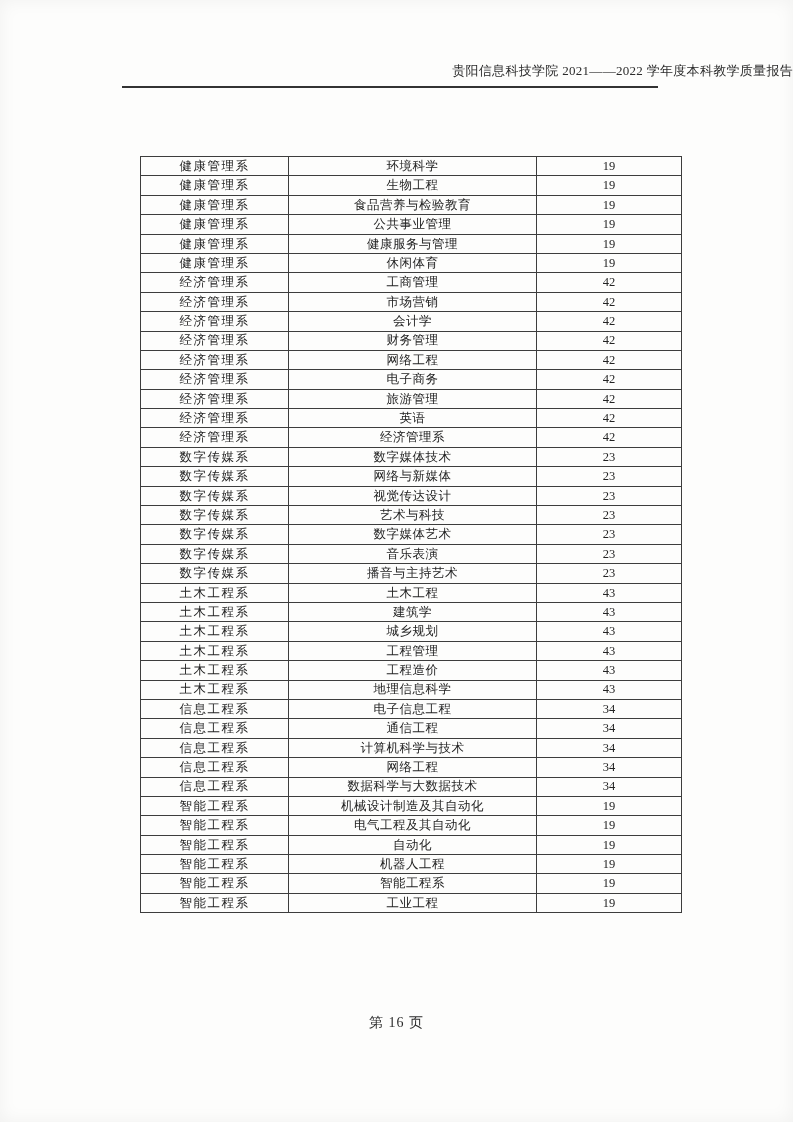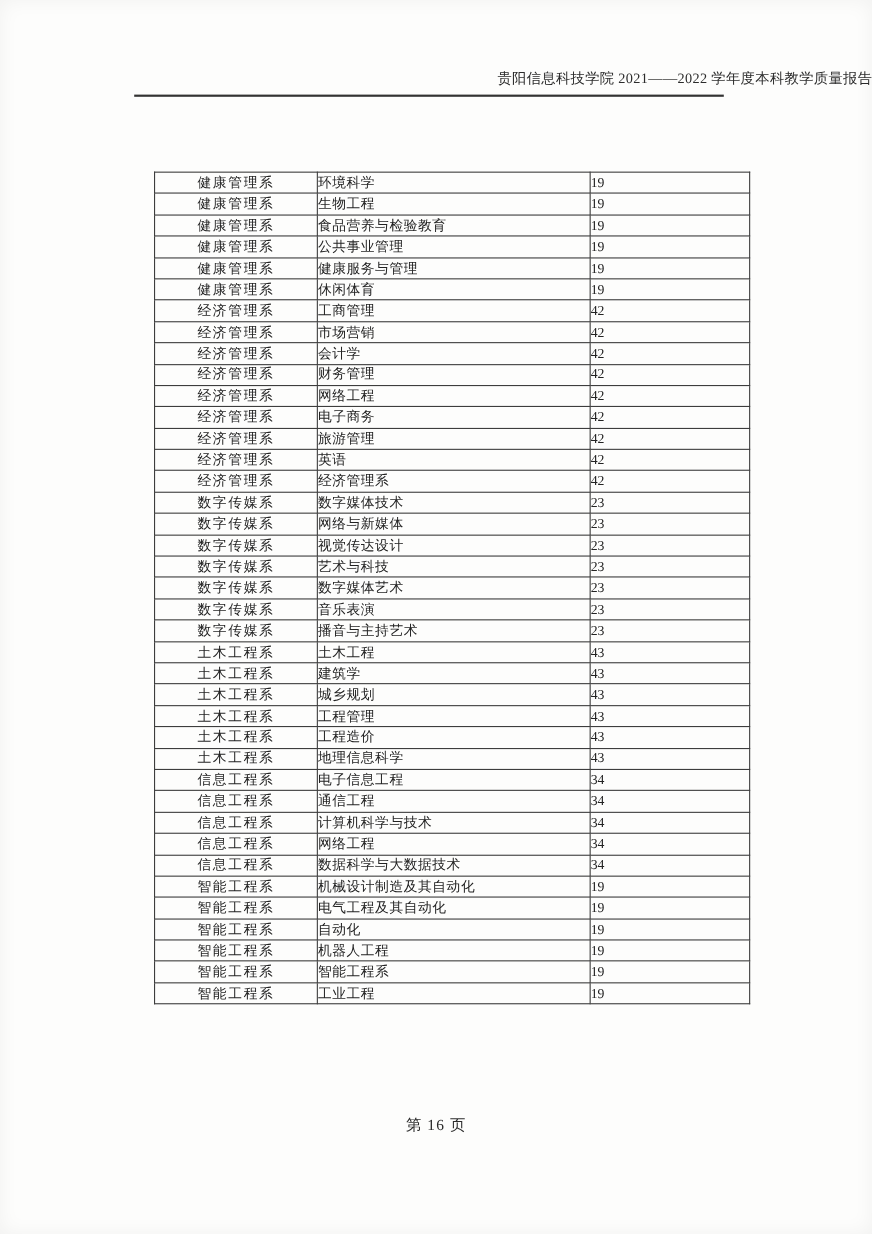--- a/index.html
+++ b/index.html
@@ -49,22 +49,22 @@
     border: 1px solid #3d3d3d;
     height: 19.4px;
     font-size: 12.5px;
     line-height: 1;
     padding: 0;
     color: #232323;
     white-space: nowrap;
     overflow: hidden;
   }
   td.cell-dept   { text-align: center; letter-spacing: 1.5px; }
-  td.cell-major  { text-align: left; padding-left: 25px; letter-spacing: 0.5px; }
-  td.cell-count  { text-align: left; }
+  td.cell-major  { text-align: center; padding-left: 25px; letter-spacing: 0.5px; }
+  td.cell-count  { text-align: center; }
   .note {
     position: absolute;
     top: 946px; left: 157px;
     font-size: 13.5px;
     letter-spacing: 0.5px;
     color: #232323;
   }
   .footer {
     position: absolute;
     top: 1014px; left: 0; width: 100%;

